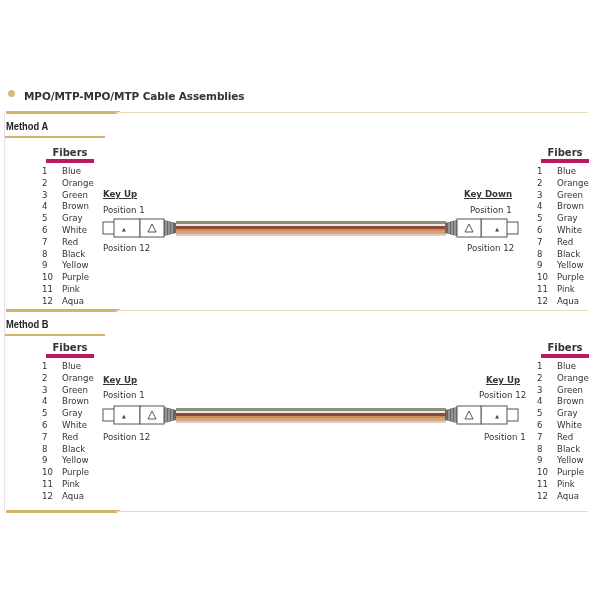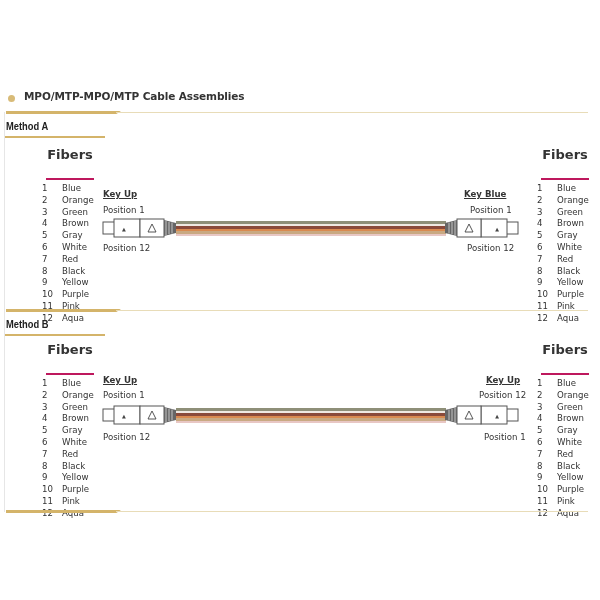--- a/index.html
+++ b/index.html
@@ -1,31 +1,31 @@
 <!DOCTYPE html>
 <html><head>
 <meta charset="utf-8">
 <style>
   html, body { margin:0; padding:0; background:#ffffff; }
   body { width:600px; height:600px; position:relative; overflow:hidden;
          font-family:"DejaVu Sans", sans-serif; color:#222; }
   .frame-left { position:absolute; left:4px; top:112px; width:1px; height:400px; background:#e6e6e6; }
-  .title-row { position:absolute; left:8px; top:90px; display:flex; align-items:flex-end; }
+  .title-row { position:absolute; left:8px; top:90px; display:flex; align-items:flex-start; }
   .bullet { width:7px; height:7px; border-radius:50%; background:#d8bb78; margin-right:9px; }
   .title { font-weight:bold; font-size:10.5px; color:#333; letter-spacing:-0.1px; }
   .rule { position:absolute; height:3px; }
   .rule .thick { position:absolute; left:0; top:0; height:3px; width:115px; background:#d4b46a;
                  clip-path:polygon(0 0,100% 0,96% 100%,0 100%); }
   .rule .thin { position:absolute; left:110px; right:0; top:1px; height:1px; background:#e8dcb8; }
   .method-label { position:absolute; left:6px; font-family:"Liberation Sans", sans-serif;
                   font-weight:bold; font-size:11px; color:#222; transform:scaleX(0.85); transform-origin:left; }
   .method-underline { position:absolute; left:5px; width:100px; height:2px; background:#d4b46a; }
   .fibers { position:absolute; font-size:8.6px; color:#333; }
-  .fibers .hdr { font-weight:bold; font-size:13px; text-align:center; border-bottom:2px solid #be185d;
-                 padding-bottom:16px; margin-bottom:3px; width:48px; margin-left:4px; }
+  .fibers .hdr { font-weight:bold; font-size:10px; text-align:center; border-bottom:4px solid #be185d;
+                 padding-bottom:1px; margin-bottom:3px; width:48px; margin-left:4px; }
   .fibers .row { display:flex; height:11.8px; line-height:11.8px; }
   .fibers .num { width:20px; }
   .lbl { position:absolute; font-size:8.6px; color:#333; white-space:nowrap; }
   .lbl.key { font-weight:bold;text-decoration:underline; }
   .cable { position:absolute; height:15px; }
   .cable div { height:2.5px; }
   .conn { position:absolute; width:76px; height:20px; }
 </style>
 </head>
 <body>
@@ -143,21 +143,21 @@
     </div>
     <div class="row">
       <span class="num">12</span>
       <span>Aqua</span>
     </div>
   </div>
 
 <div class="lbl key" style="left:103px;top:189px;">Key Up</div>
 <div class="lbl" style="left:103px;top:205px;">Position 1</div>
 <div class="lbl" style="left:103px;top:243px;">Position 12</div>
-<div class="lbl key" style="left:464px;top:189px;">Key Blue</div>
+<div class="lbl key" style="left:464px;top:189px;">Key Down</div>
 <div class="lbl" style="left:470px;top:205px;">Position 1</div>
 <div class="lbl" style="left:467px;top:243px;">Position 12</div>
 
 <div class="cable" style="left:176px;top:221px;width:270px;">
     <div style="background: rgb(142, 143, 120);"></div>
     <div style="background: rgb(239, 233, 226);"></div>
     <div style="background: rgb(138, 74, 58);"></div>
     <div style="background: rgb(217, 138, 80);"></div>
     <div style="background: rgb(201, 169, 130);"></div>
     <div style="background: rgb(232, 199, 196);"></div>

